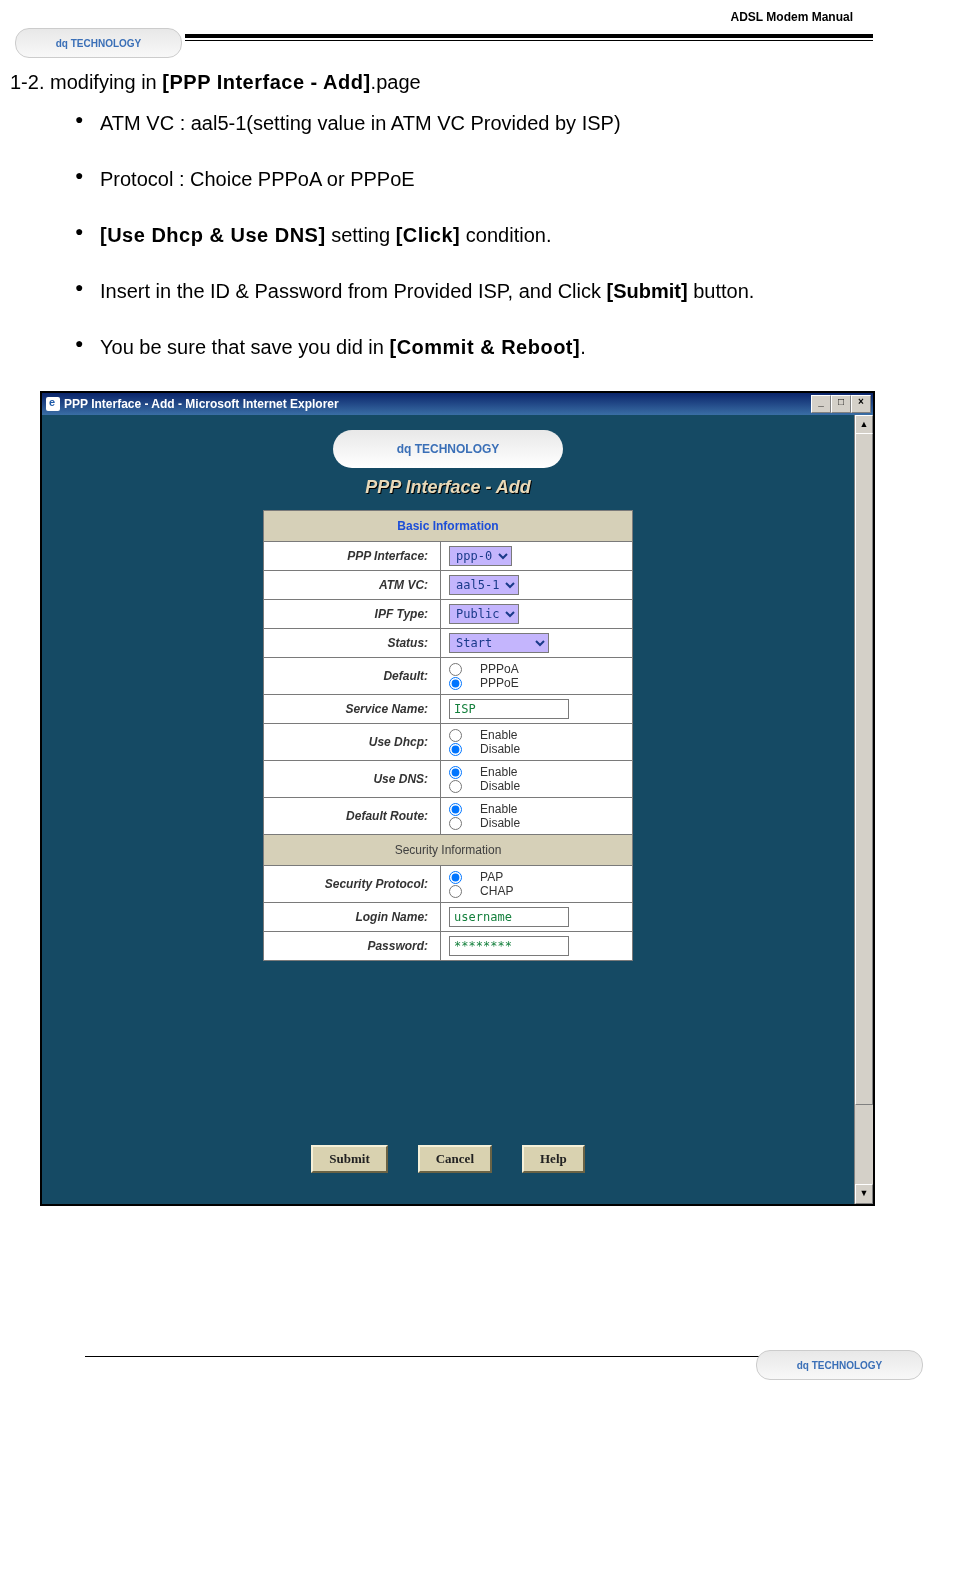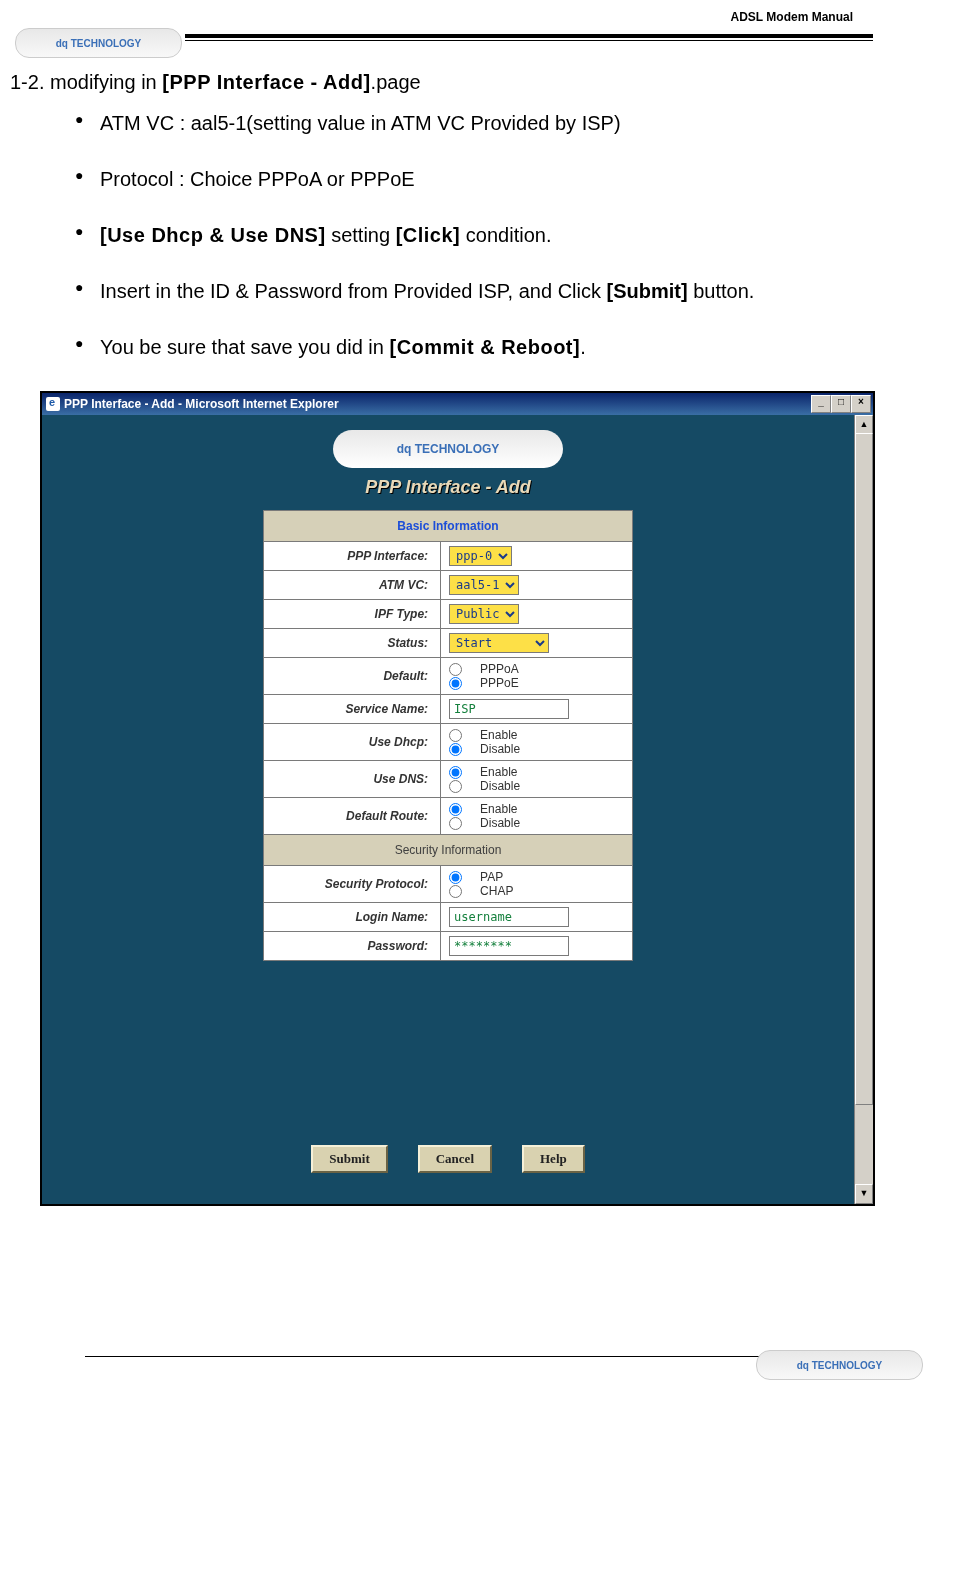--- a/index.html
+++ b/index.html
@@ -244,21 +244,21 @@
   }
   .val-cell {
     background: #fff;
     color: #1a3a8a;
   }
   .sel {
     font-family: monospace;
     font-size: 12px;
     color: #1a3a8a;
     border: 1px solid #7a7a7a;
-    background: #fde047;
+    background: #c4b5fd;
     height: 20px;
     padding: 0 2px;
   }
   .txt {
     font-family: monospace;
     font-size: 12px;
     color: #15803d;
     border: 1px solid #7a7a7a;
     background: #fff;
     height: 18px;

